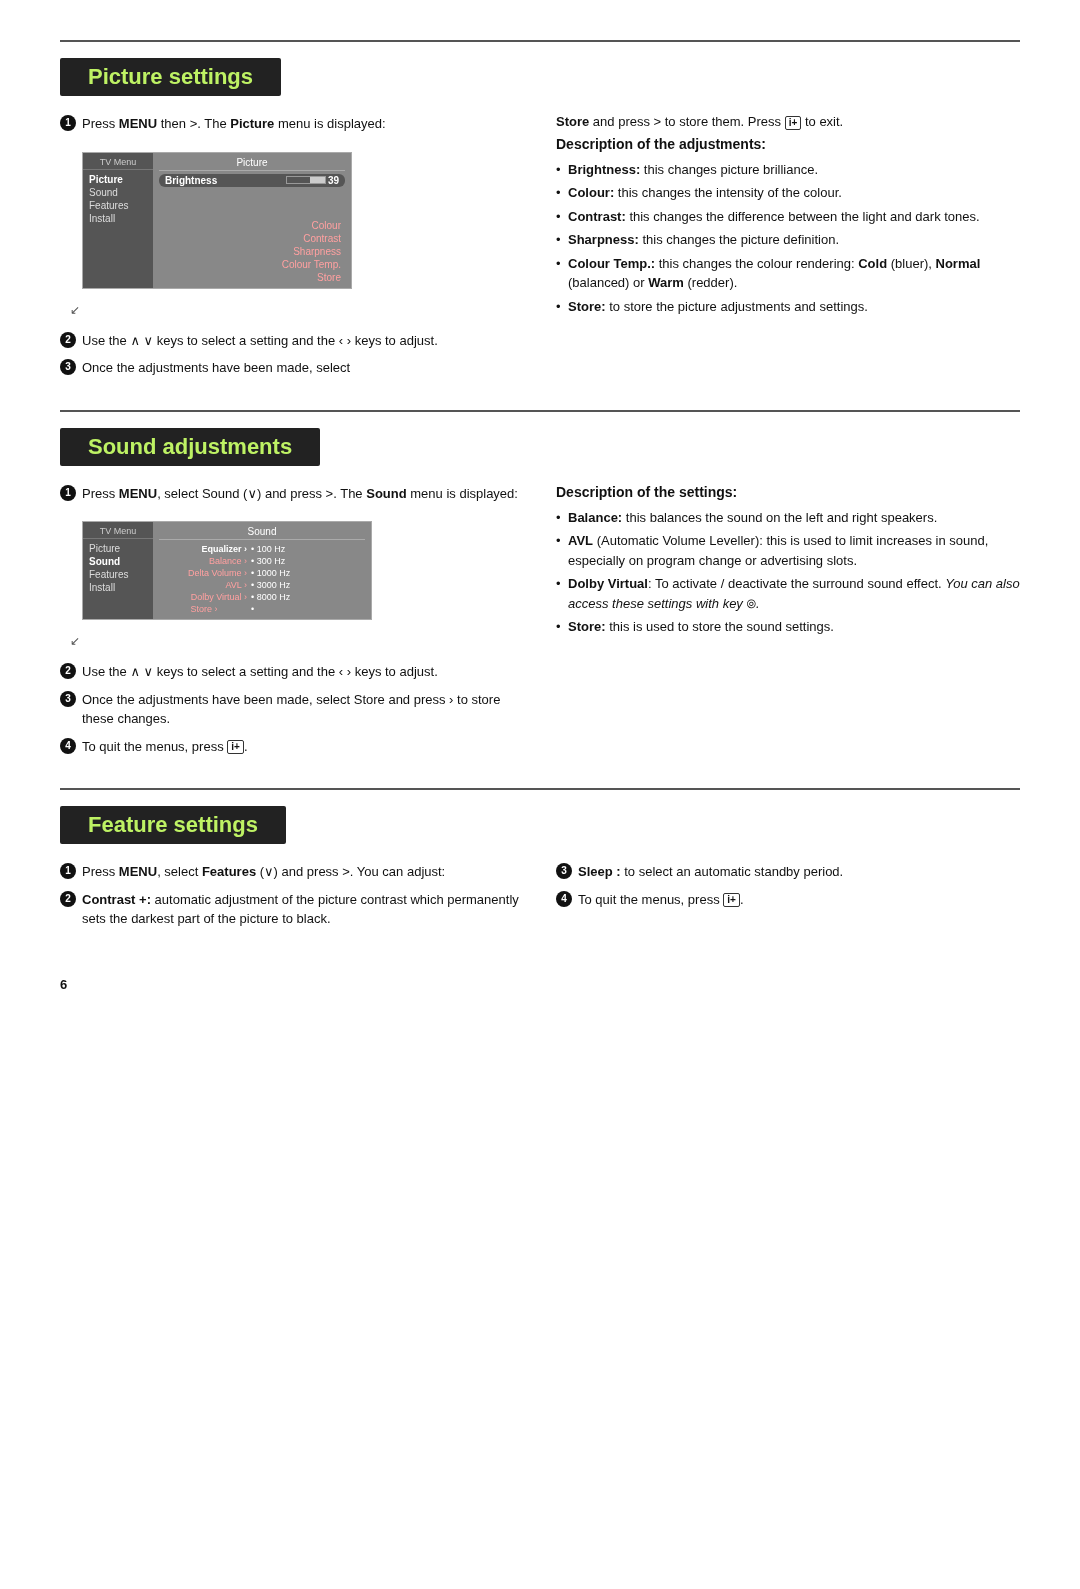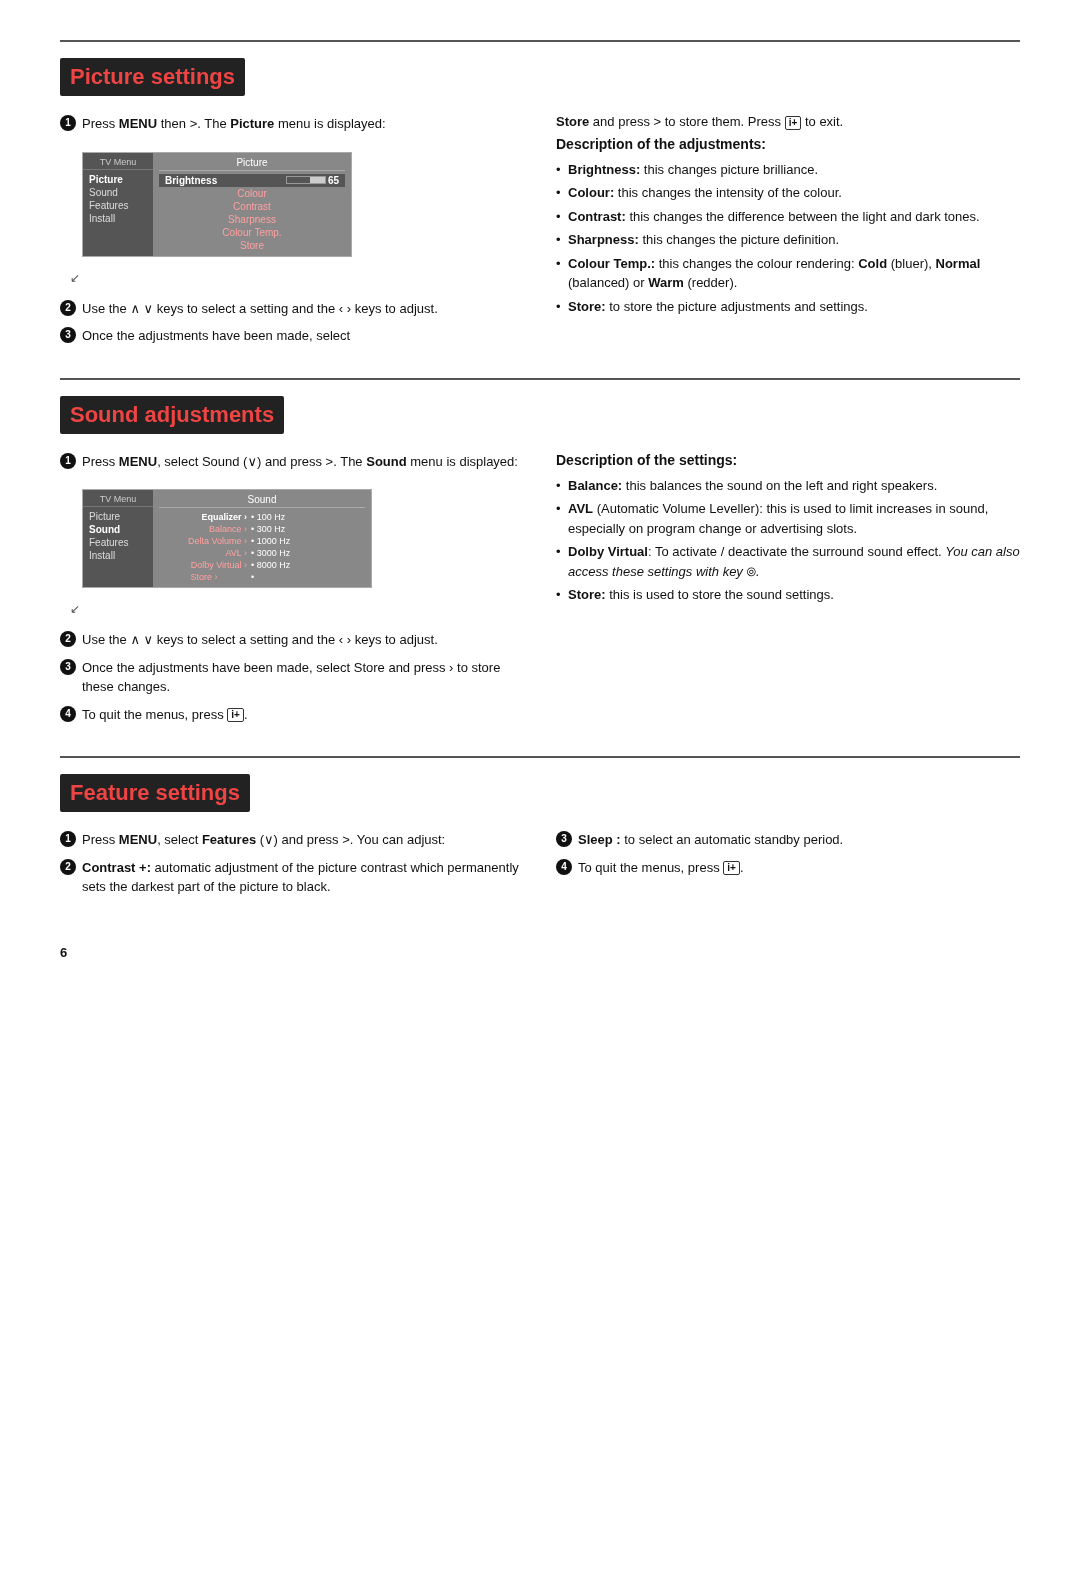--- a/index.html
+++ b/index.html
@@ -9,24 +9,24 @@
       font-size: 13px;
       color: #111;
       width: 1080px;
       min-height: 1589px;
       padding: 40px 60px 60px 60px;
     }
 
     
     .section-header {
       background: #222;
-      color: #ef4444;
+      color: #bef264;
       font-size: 22px;
       font-weight: bold;
-      padding: 6px 10px;
+      padding: 6px 28px;
       display: inline-block;
       margin-bottom: 18px;
       border-radius: 2px;
     }
 
     .section {
       border-top: 2px solid #555;
       padding-top: 16px;
       margin-bottom: 24px;
     }
@@ -117,21 +117,22 @@
       text-align: center;
       font-size: 10px;
       border-bottom: 1px solid #aaa;
       padding-bottom: 2px;
       margin-bottom: 3px;
     }
     .tv-menu-right .menu-item {
       padding: 1px 4px;
       font-size: 10px;
       color: #eee;
-      text-align: center;
+      text-align: right;
+      border-radius: 6px;
     }
     .tv-menu-right .menu-item.active {
       background: #555;
       color: #fff;
       font-weight: bold;
       display: flex;
       align-items: center;
       justify-content: space-between;
       padding: 1px 6px;
     }
@@ -311,24 +312,24 @@
             <div class="menu-item">Sound</div>
             <div class="menu-item">Features</div>
             <div class="menu-item">Install</div>
           </div>
           <div class="tv-menu-right">
             <div class="menu-header">Picture</div>
             <div class="menu-item active">
               <span>Brightness</span>
               <span class="brightness-bar">
                 <span class="brightness-bar-fill"></span>
-                <span>65</span>
+                <span>39</span>
               </span>
             </div>
-            <div class="menu-item" style="color:#ffa0a0;">Colour</div>
+            <div class="menu-item" style="color:#ffa0a0;margin-top:32px;">Colour</div>
             <div class="menu-item" style="color:#ffa0a0;">Contrast</div>
             <div class="menu-item" style="color:#ffa0a0;">Sharpness</div>
             <div class="menu-item" style="color:#ffa0a0;">Colour Temp.</div>
             <div class="menu-item" style="color:#ffa0a0;">Store</div>
           </div>
         </div>
         <div class="arrow-indicator">↙</div>
       </div>
       <div style="margin-top:14px;">
         <div class="step">

